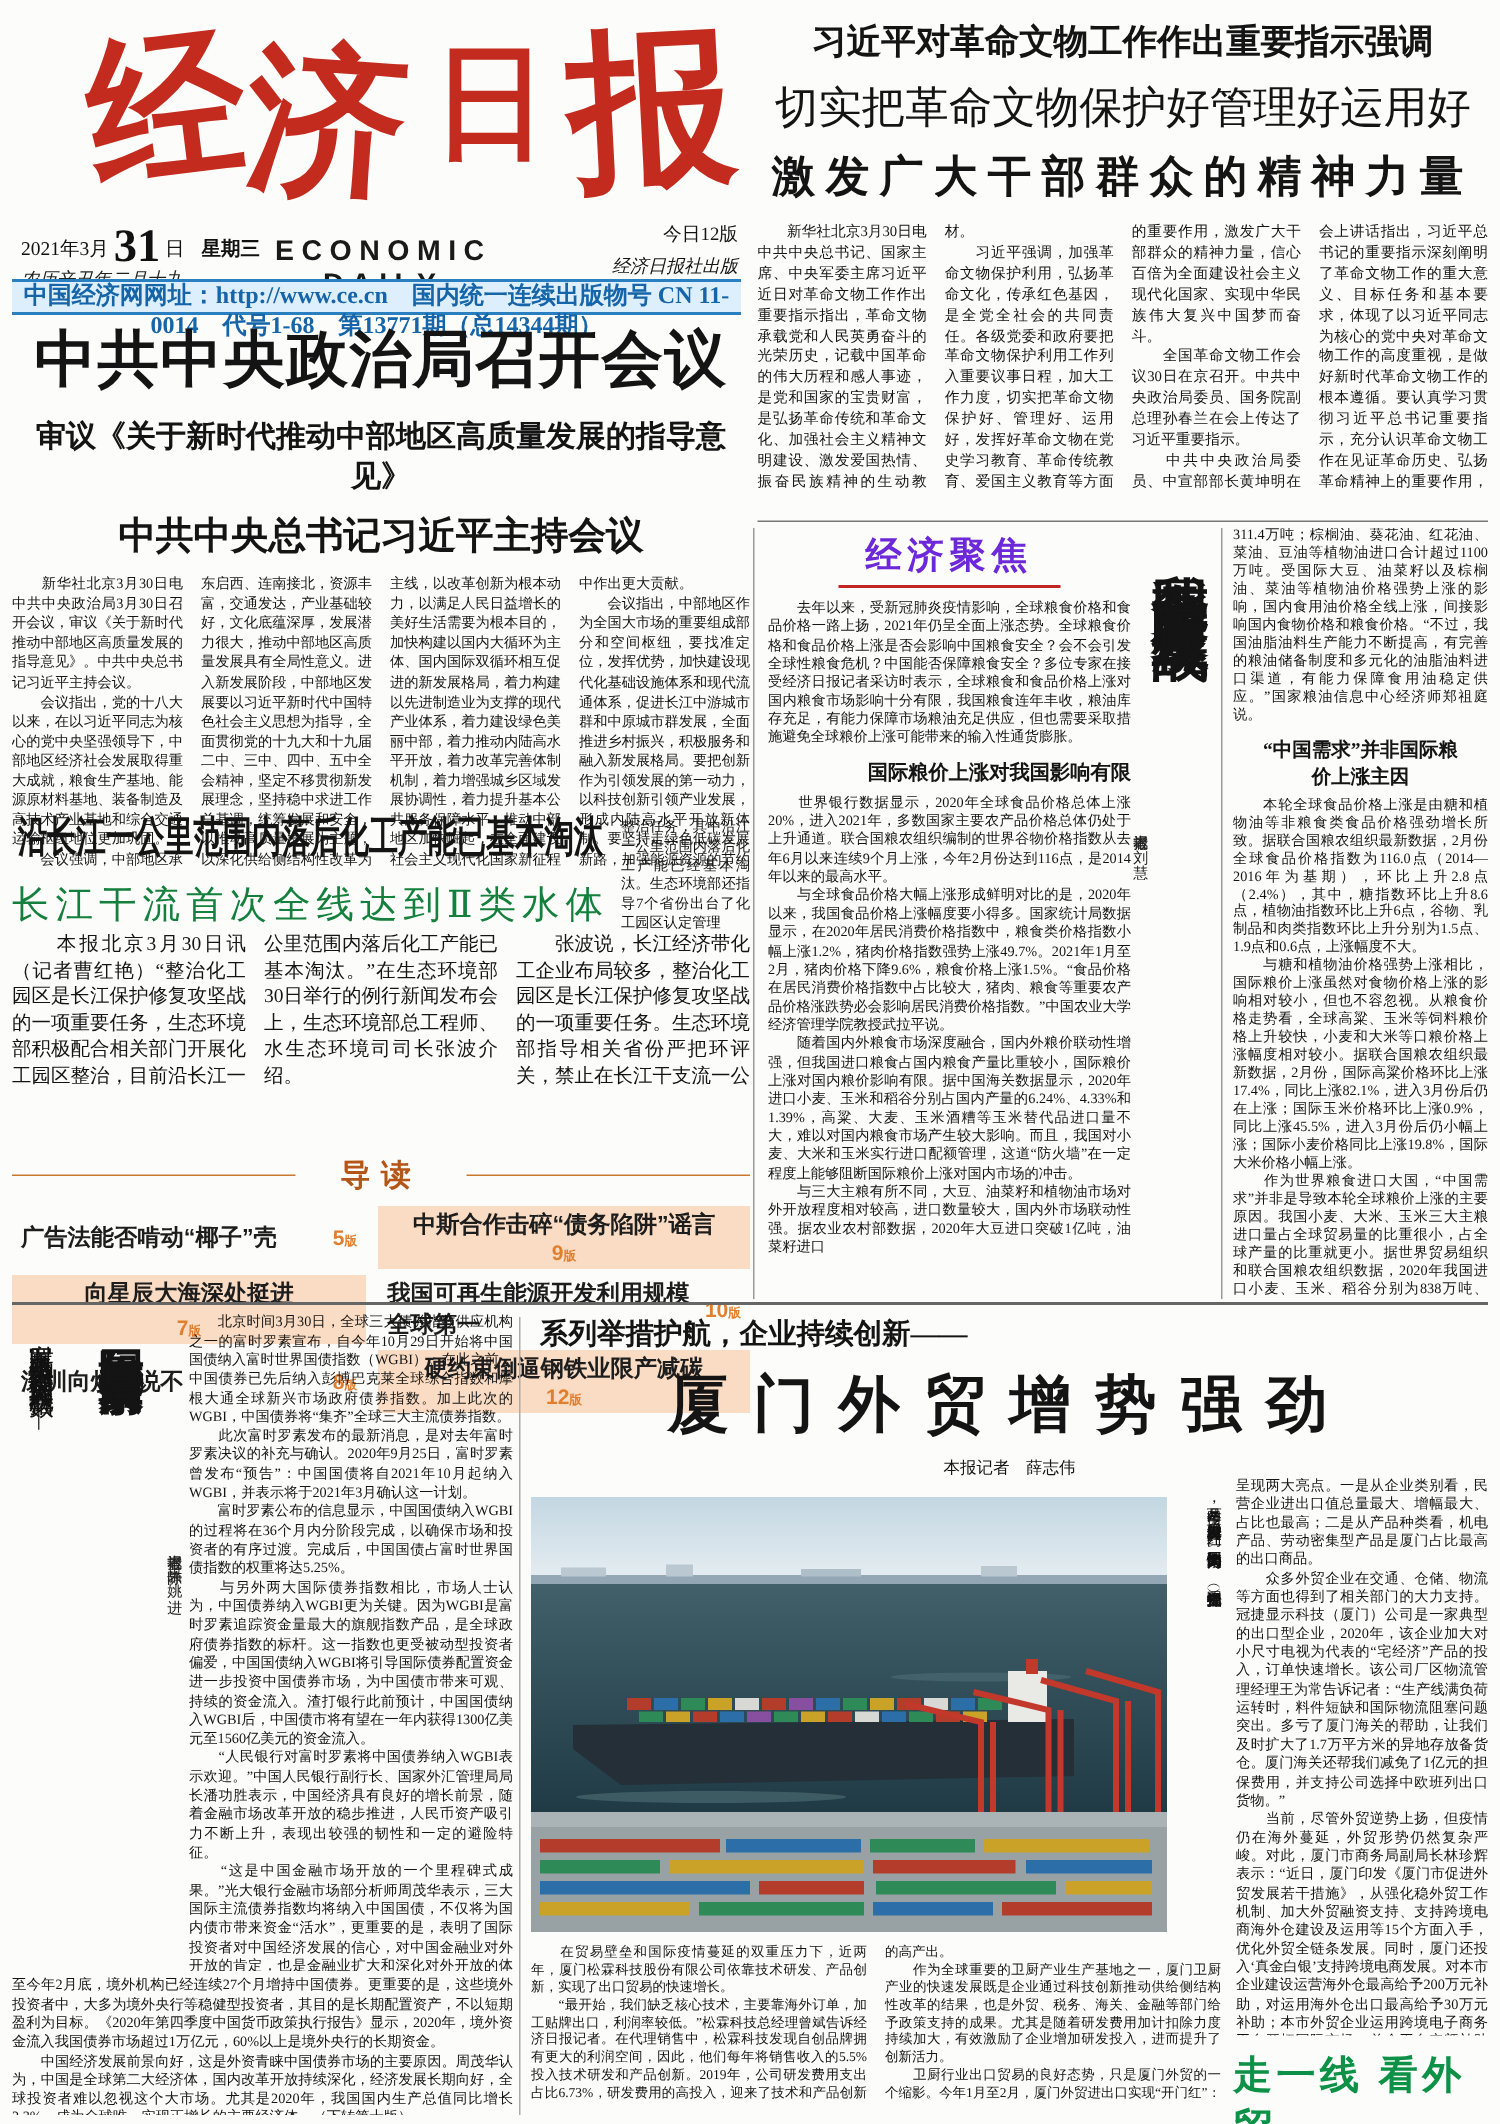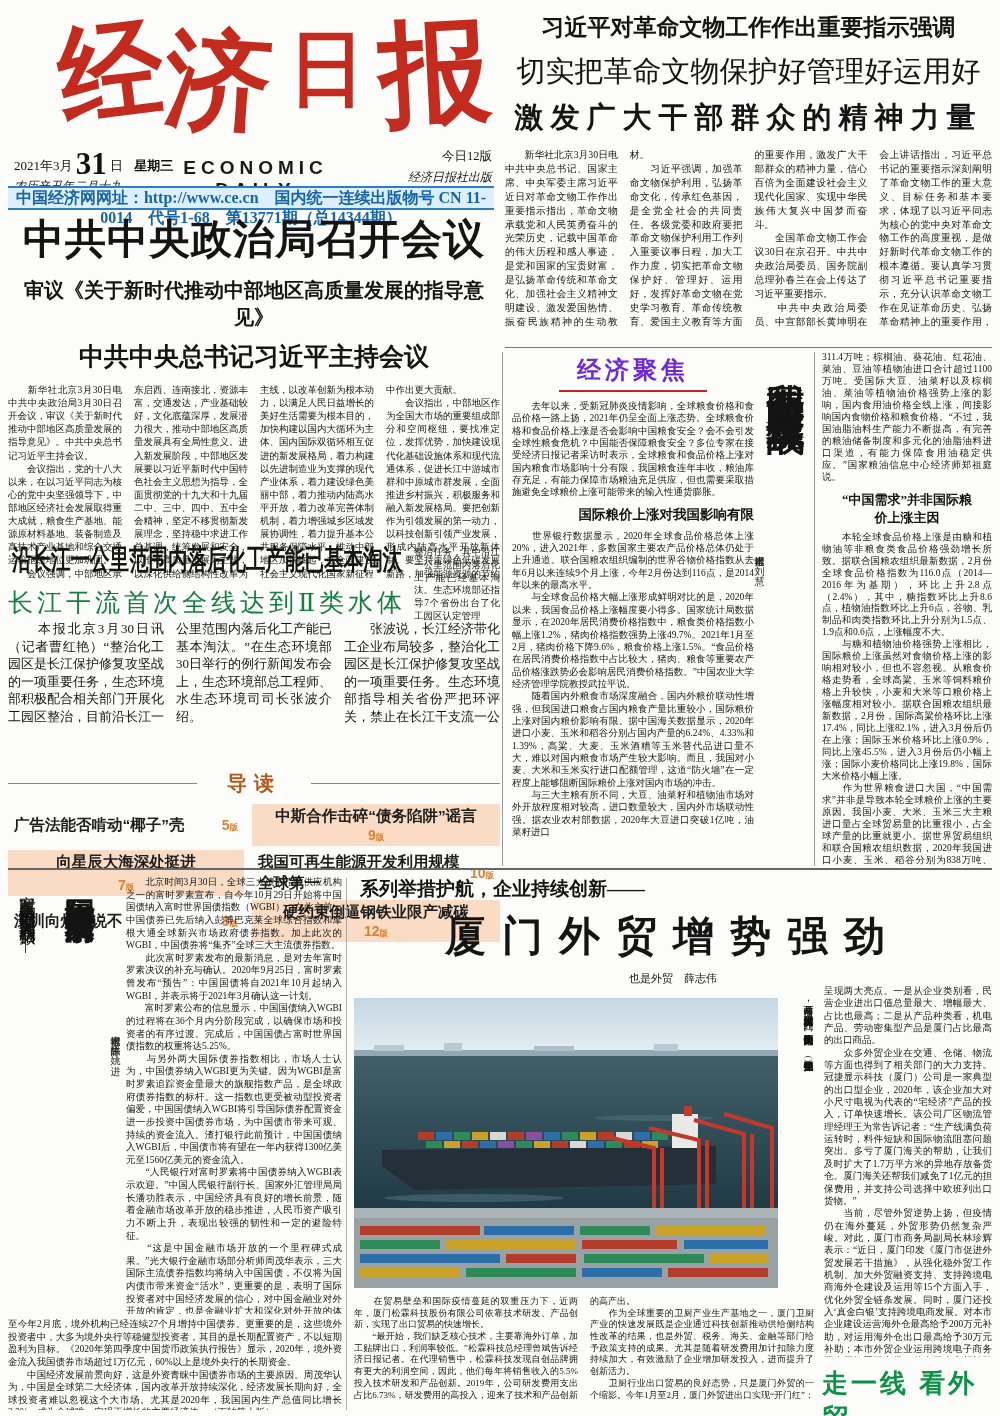--- a/index.html
+++ b/index.html
@@ -251,21 +251,21 @@
     </div>
     <div class="b-tail body-text">至今年2月底，境外机构已经连续27个月增持中国债券。更重要的是，这些境外投资者中，大多为境外央行等稳健型投资者，其目的是长期配置资产，不以短期盈利为目标。《2020年第四季度中国货币政策执行报告》显示，2020年，境外资金流入我国债券市场超过1万亿元，60%以上是境外央行的长期资金。
 　　中国经济发展前景向好，这是外资青睐中国债券市场的主要原因。周茂华认为，中国是全球第二大经济体，国内改革开放持续深化，经济发展长期向好，全球投资者难以忽视这个大市场。尤其是2020年，我国国内生产总值同比增长2.3%，成为全球唯一实现正增长的主要经济体。（下转第十版）</div>
   </div>
 
   <div class="vline-bottom"></div>
 
   <div class="xm">
     <div class="x-kicker">系列举措护航，企业持续创新——</div>
     <div class="x-headline sans">厦门外贸增势强劲</div>
-    <div class="x-byline">也是外贸　薛志伟</div>
+    <div class="x-byline">本报记者　薛志伟</div>
 
     <div class="x-photo">
       <svg viewBox="0 0 424 290" preserveAspectRatio="none">
         <defs>
           <linearGradient id="sky" x1="0" y1="0" x2="0" y2="1">
             <stop offset="0" stop-color="#c3d7e2"></stop>
               <stop offset="1" stop-color="#e7eef2"></stop>
           </linearGradient>
           <linearGradient id="sea" x1="0" y1="0" x2="0" y2="1">
             <stop offset="0" stop-color="#41606a"></stop>

